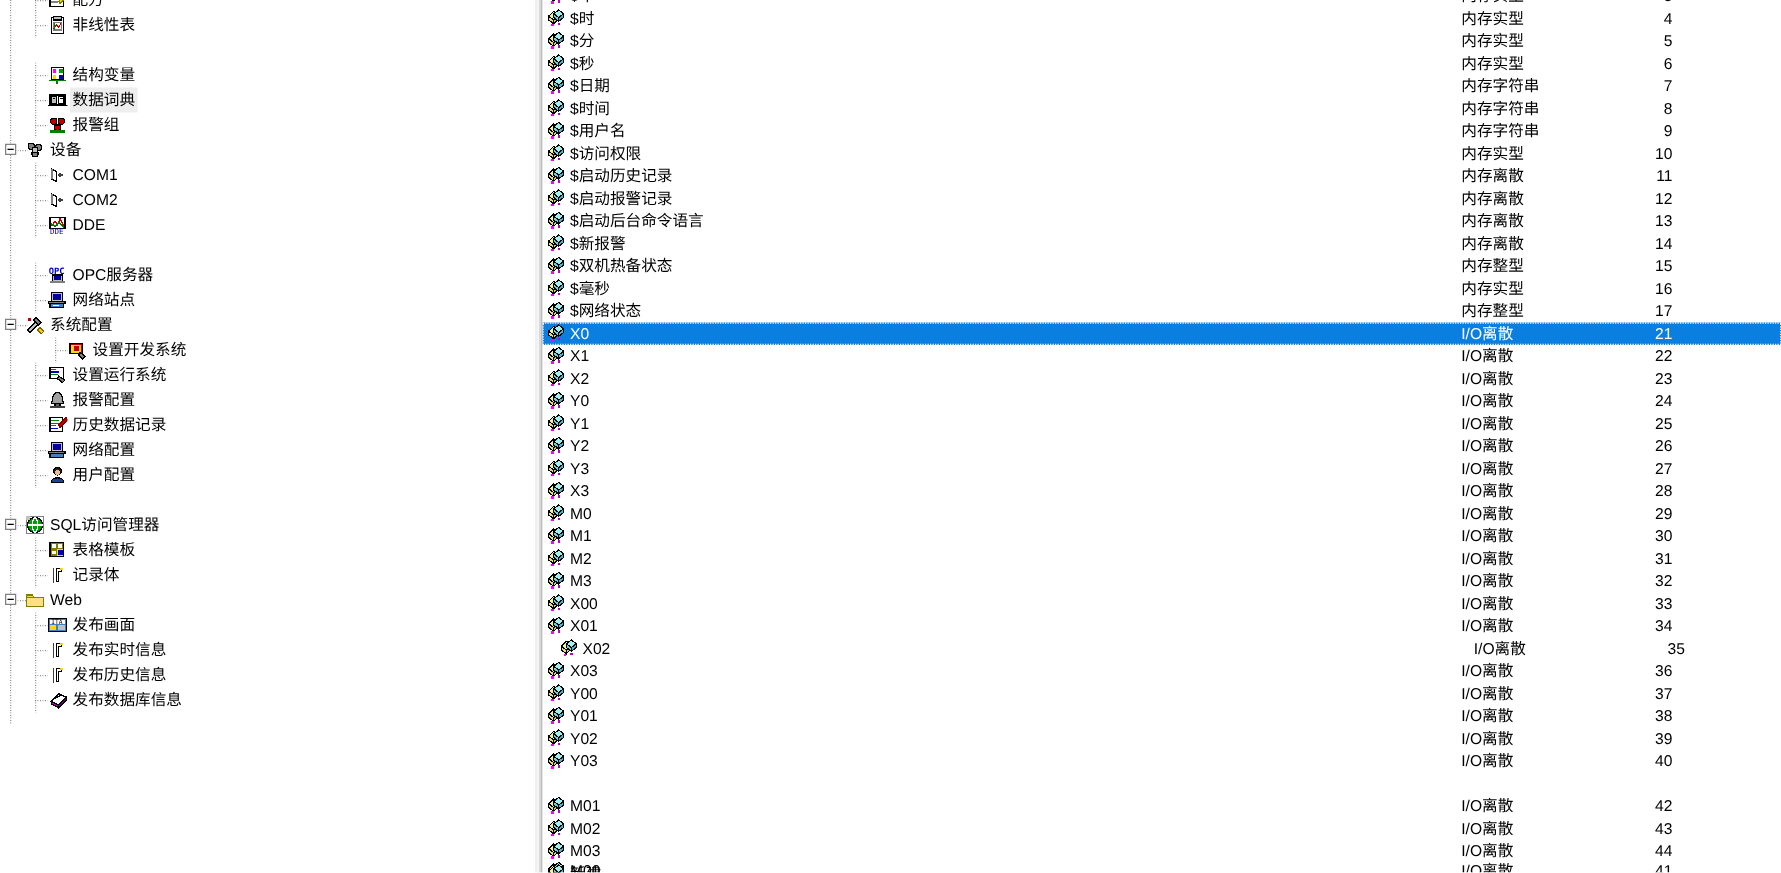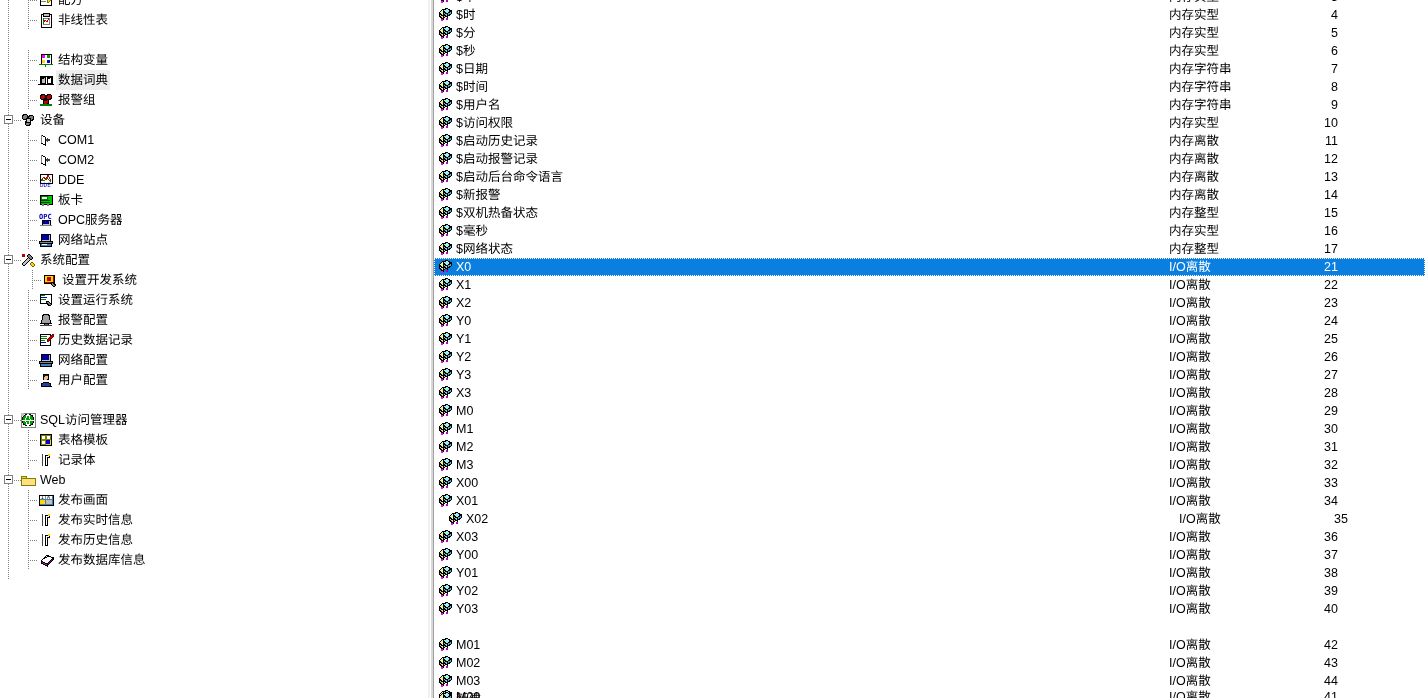--- a/index.html
+++ b/index.html
@@ -272,33 +272,20 @@
         <div class="vline" style="left: 28px; top: 0px; height: 20px;"></div>
         <div class="hline" style="left: 28px; top: 10px; width: 10px;"></div>
         <span class="t-ico" style="left: 38px;"><svg width="16" height="16" viewBox="0 0 16 16" shape-rendering="crispEdges">
             <rect x="2" y="2" width="12" height="9" fill="#ffffff" stroke="#000"></rect>
             <path d="M3 9 L6 5 L8 8 L10 3 L13 9" stroke="#c00000" fill="none"></path>
             <path d="M3 7 L6 9 L9 6 L13 10" stroke="#008000" fill="none"></path>
             <text x="2" y="15" font-size="6" fill="#0000c0" font-family="monospace">DDE</text>
           </svg></span>
         <span class="t-label" style="left: 58px;">DDE</span>
       </div>
-      <div class="tree-row" style="position: absolute; left: 0px; top: 190px; width: 427px;">
-        <div class="vline" style="left: 28px; top: 0px; height: 20px;"></div>
-        <div class="hline" style="left: 28px; top: 10px; width: 10px;"></div>
-        <span class="t-ico" style="left: 38px;"><svg width="16" height="16" viewBox="0 0 16 16" shape-rendering="crispEdges">
-            <rect x="2" y="3" width="12" height="9" fill="#00c000" stroke="#000"></rect>
-            <rect x="3" y="4" width="6" height="3" fill="#ffffff" stroke="#008000"></rect>
-            <rect x="3" y="8" width="9" height="1" fill="#004000"></rect>
-            <rect x="3" y="10" width="9" height="1" fill="#004000"></rect>
-            <rect x="4" y="12" width="2" height="2" fill="#808080"></rect>
-            <rect x="9" y="12" width="2" height="2" fill="#808080"></rect>
-          </svg></span>
-        <span class="t-label" style="left: 58px;">板卡</span>
-      </div>
       <div class="tree-row" style="position: absolute; left: 0px; top: 210px; width: 427px;">
         <div class="vline" style="left: 28px; top: 0px; height: 20px;"></div>
         <div class="hline" style="left: 28px; top: 10px; width: 10px;"></div>
         <span class="t-ico" style="left: 38px;"><svg width="16" height="16" viewBox="0 0 16 16" shape-rendering="crispEdges">
             <text x="1" y="7" font-size="7" fill="#0000c0" font-family="monospace" font-weight="bold">OPC</text>
             <rect x="4" y="8" width="8" height="5" fill="#c0c0c0" stroke="#000"></rect>
             <rect x="5" y="9" width="6" height="3" fill="#0000a0"></rect>
             <rect x="2" y="13" width="12" height="1" fill="#808080"></rect>
           </svg></span>
         <span class="t-label" style="left: 58px;">OPC服务器</span>
@@ -319,21 +306,21 @@
         <div class="hline" style="left: 14px; top: 10px; width: 8px;"></div>
         <div class="expander" style="left: 4px; top: 5px;"></div>
         <span class="t-ico" style="left: 20px;"><svg width="16" height="16" viewBox="0 0 16 16" shape-rendering="crispEdges">
             <path d="M2 12 L9 5 L11 7 L4 14 Z" fill="#c0c0c0" stroke="#000"></path>
             <path d="M9 2 L13 6 L11 8 L7 4 Z" fill="#808080" stroke="#000"></path>
             <path d="M12 10 L15 13 L13 15 L10 12 Z" fill="#ffd700" stroke="#806000"></path>
             <rect x="2" y="2" width="3" height="3" fill="#c00000"></rect>
           </svg></span>
         <span class="t-label" style="left: 40px;">系统配置</span>
       </div>
-      <div class="tree-row" style="position: absolute; left: 4px; top: 270px; width: 427px;">
+      <div class="tree-row" style="position: absolute; left: 16px; top: 270px; width: 427px;">
         <div class="vline" style="left: 28px; top: 0px; height: 20px;"></div>
         <div class="hline" style="left: 28px; top: 10px; width: 10px;"></div>
         <span class="t-ico" style="left: 38px;"><svg width="16" height="16" viewBox="0 0 16 16" shape-rendering="crispEdges">
             <rect x="2" y="3" width="10" height="8" fill="#c00000" stroke="#000"></rect>
             <rect x="3" y="4" width="8" height="6" fill="#ffd700"></rect>
             <rect x="5" y="5" width="4" height="4" fill="#c00000"></rect>
             <path d="M10 10 L14 13 L12 15 L9 12 Z" fill="#808080" stroke="#000"></path>
           </svg></span>
         <span class="t-label" style="left: 58px;">设置开发系统</span>
       </div>

